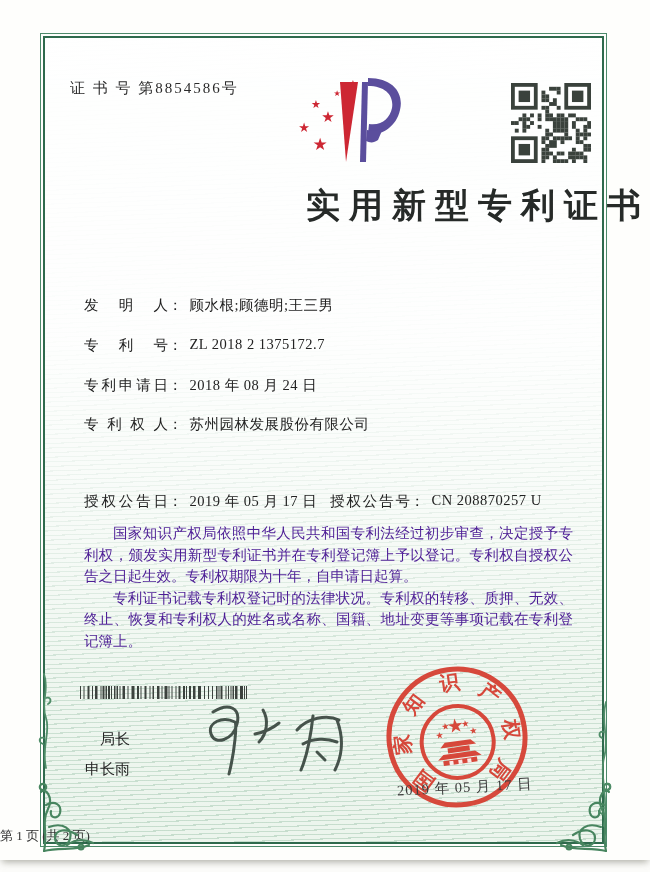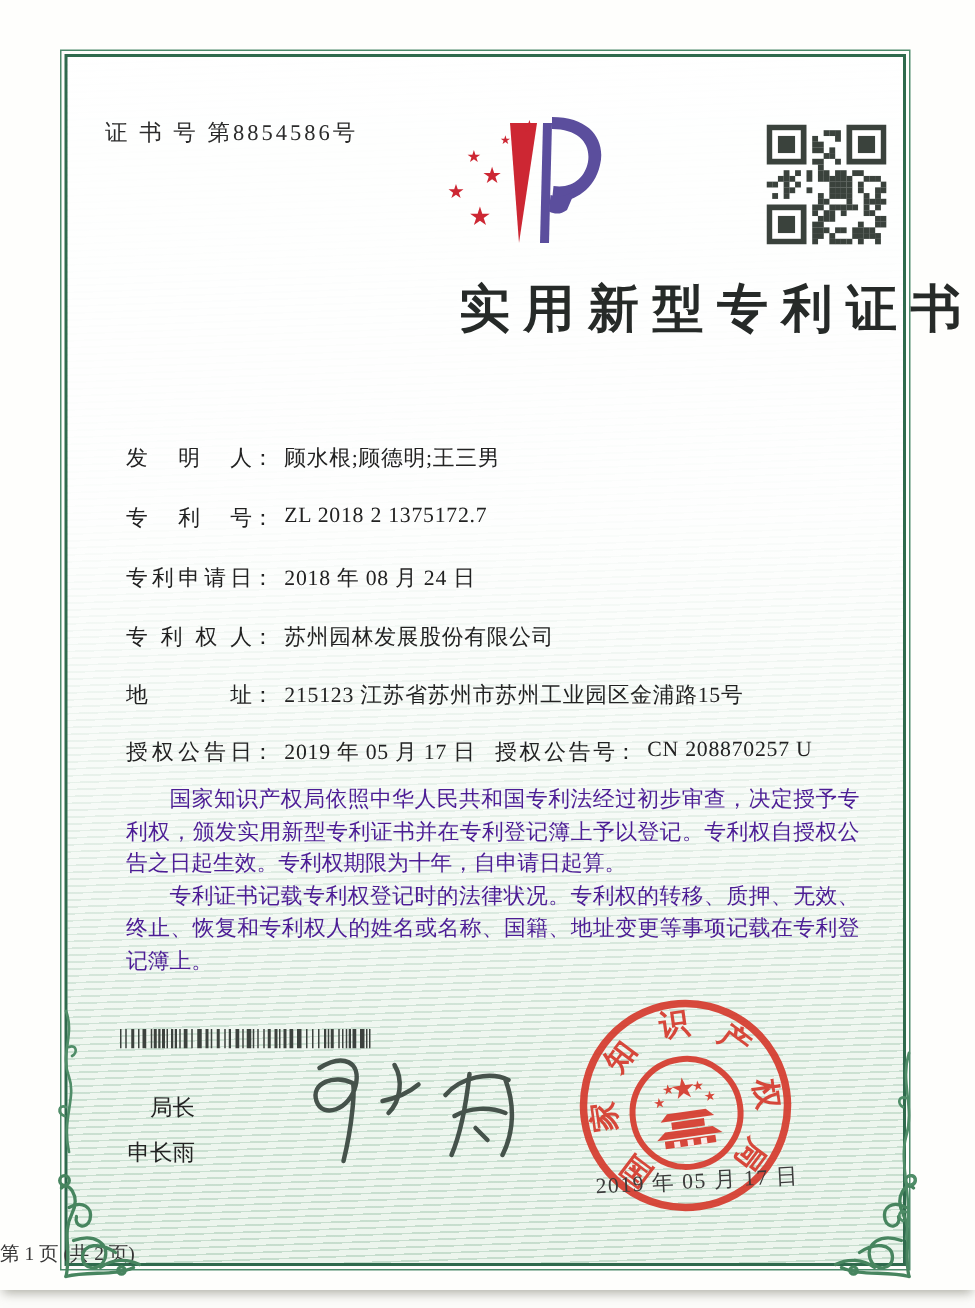--- a/index.html
+++ b/index.html
@@ -232,23 +232,20 @@
     </div>
     <div class="abs field-row" style="top:336px">
       <span class="flabel">专利号</span><span class="fcolon">：</span><span class="fvalue">ZL 2018 2 1375172.7</span>
     </div>
     <div class="abs field-row" style="top:376px">
       <span class="flabel">专利申请日</span><span class="fcolon">：</span><span class="fvalue">2018 年 08 月 24 日</span>
     </div>
     <div class="abs field-row" style="top:415px">
       <span class="flabel">专利权人</span><span class="fcolon">：</span><span class="fvalue">苏州园林发展股份有限公司</span>
     </div>
-    <div class="abs field-row" style="top:454px">
-      <span class="flabel">地址</span><span class="fcolon">：</span><span class="fvalue">215123 江苏省苏州市苏州工业园区金浦路15号</span>
-    </div>
 
     <div class="abs field-row" style="top:492px">
       <span class="flabel">授权公告日</span><span class="fcolon">：</span><span class="fvalue">2019 年 05 月 17 日</span>
       <span class="grant2">
         <span class="flabel" style="width:80px">授权公告号</span><span class="fcolon">：</span><span class="fvalue">CN 208870257 U</span>
       </span>
     </div>
 
     <div class="abs paras">
       <p>国家知识产权局依照中华人民共和国专利法经过初步审查，决定授予专利权，颁发实用新型专利证书并在专利登记簿上予以登记。专利权自授权公告之日起生效。专利权期限为十年，自申请日起算。</p>

